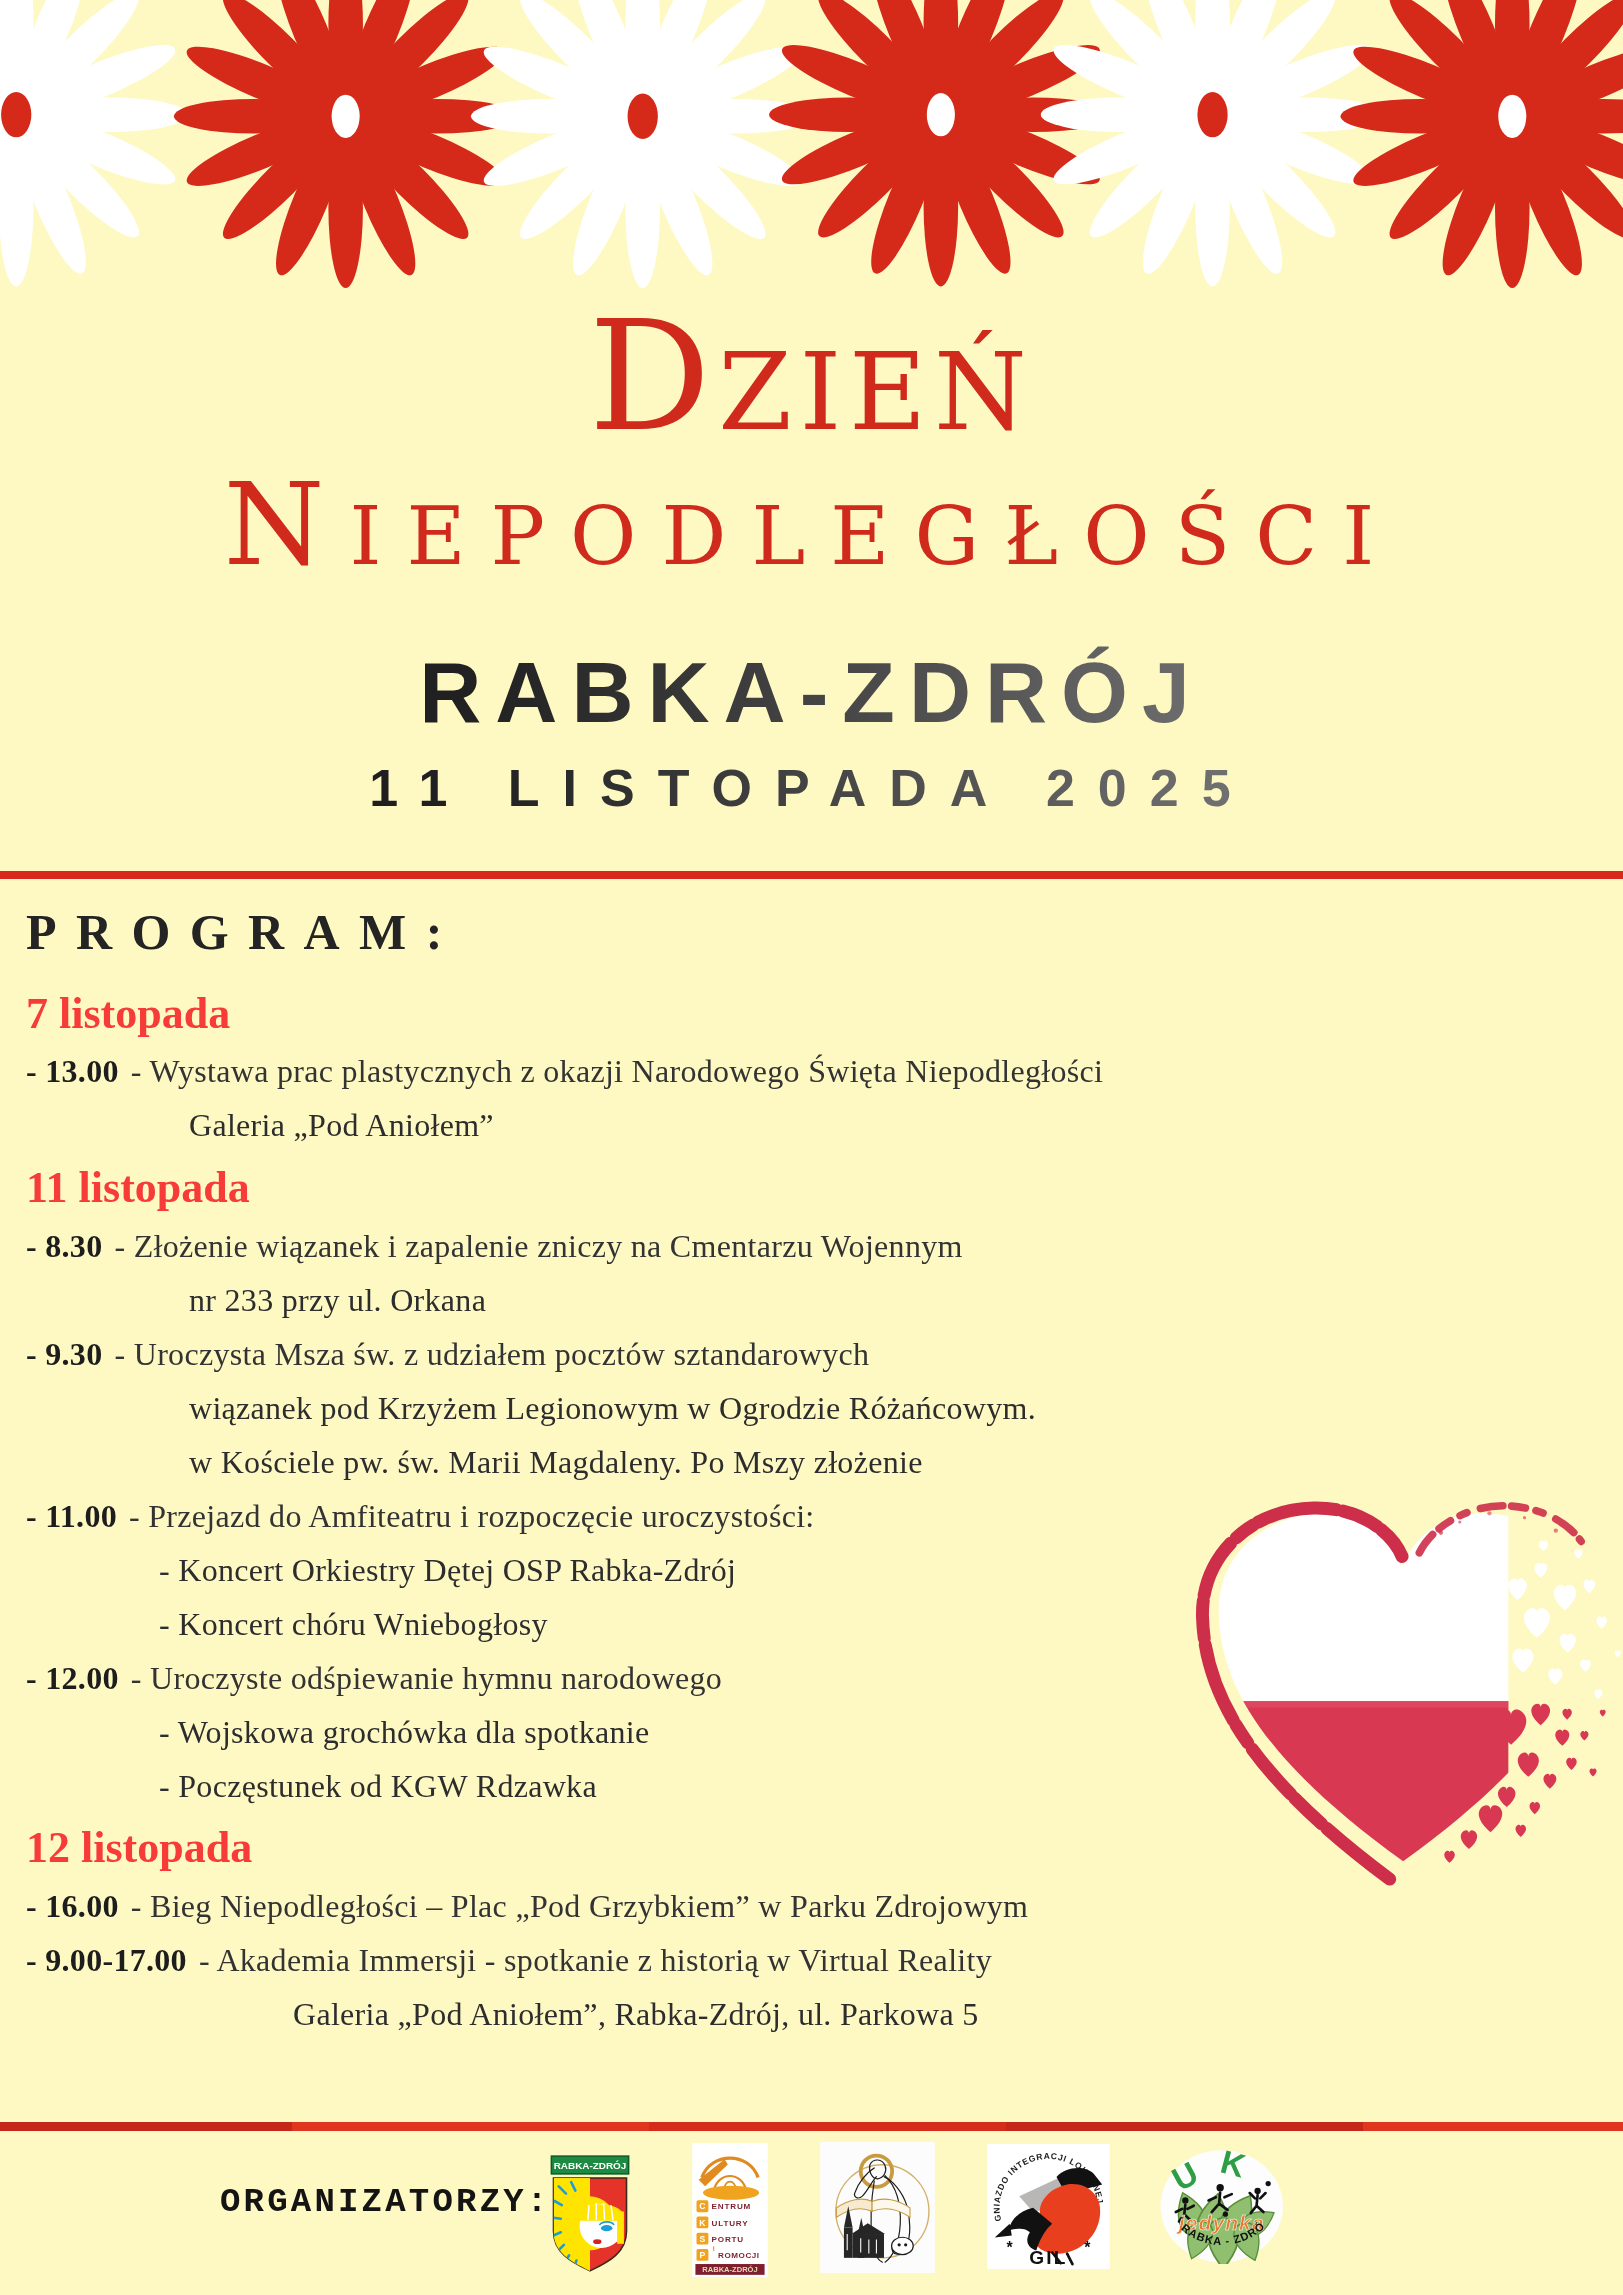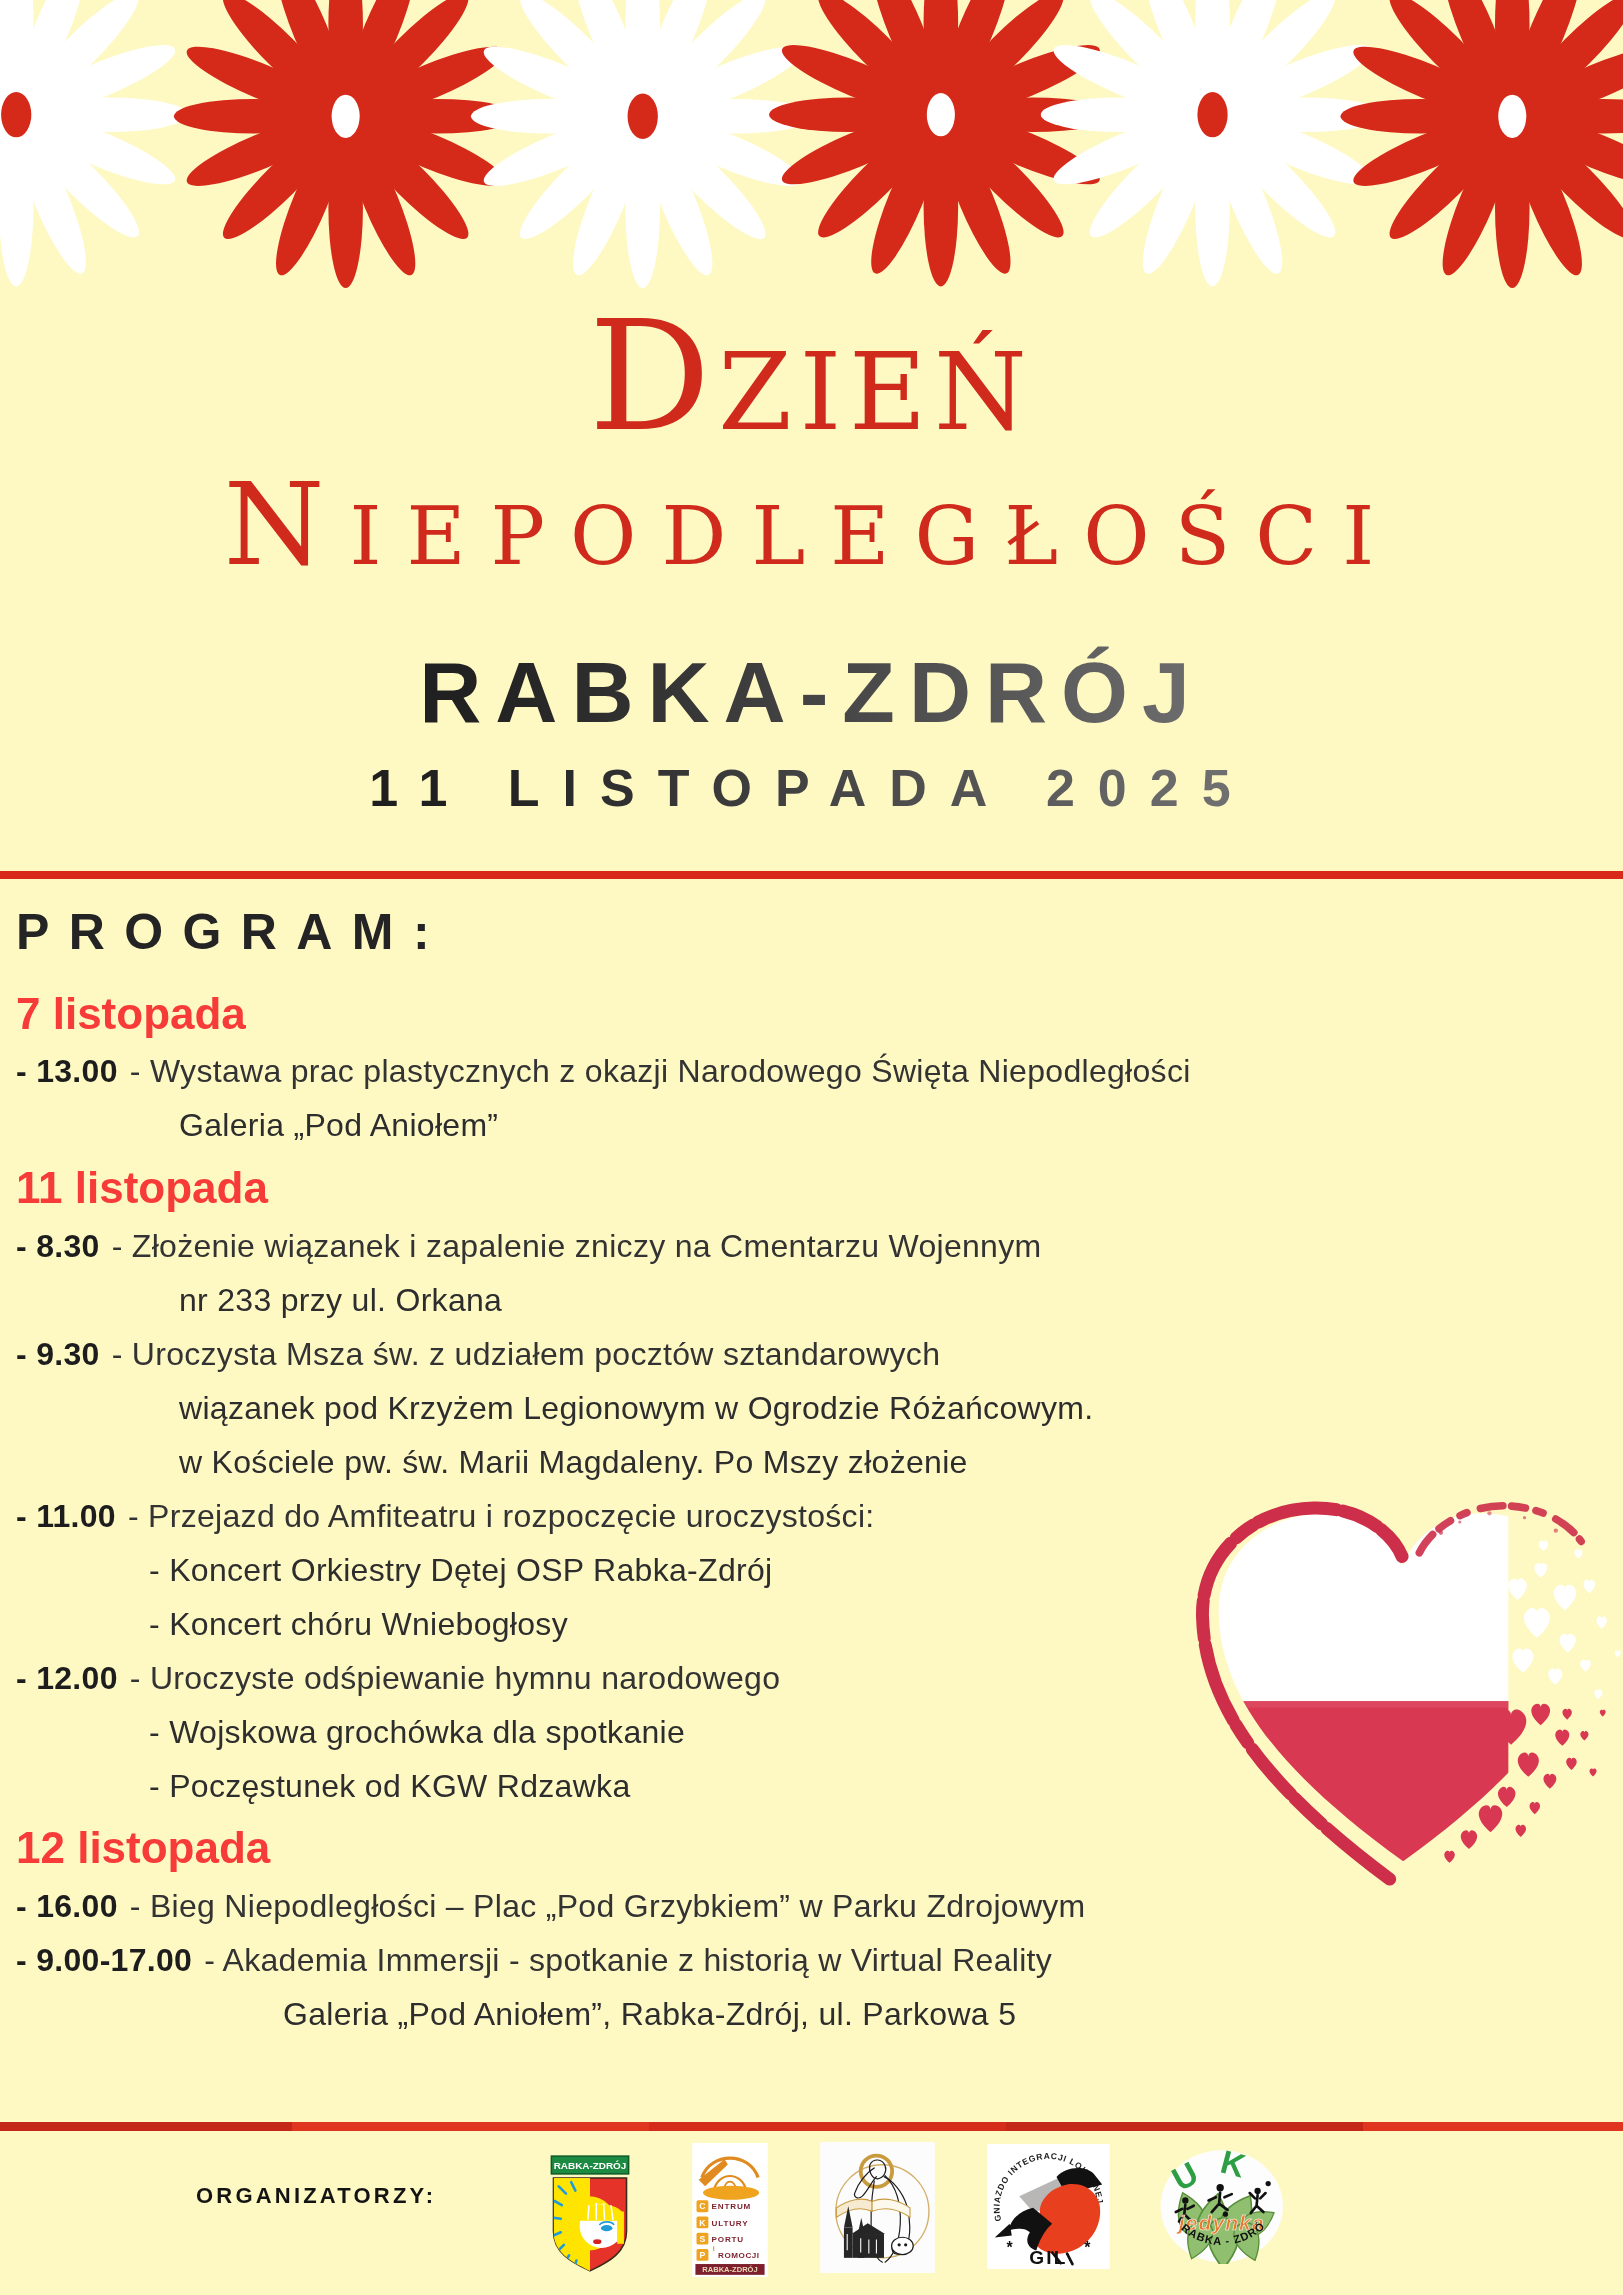--- a/index.html
+++ b/index.html
@@ -21,37 +21,37 @@
   .city{top:644px;font-size:86px;line-height:96px;letter-spacing:14px;}
   .dateline{top:757px;font-size:52px;line-height:63px;letter-spacing:23px;}
 
   .rule{position:absolute;left:0;width:100%;height:8px;background:#d8291a;}
   .rule-top{top:871px;}
   .rule-bottom{top:2122px;height:9.2px;
      background:linear-gradient(90deg,#c42717 0%,#c42717 18%,#e0351f 18%,#e0351f 40%,
                 #d52b1a 40%,#d52b1a 62%,#c42717 62%,#c42717 84%,#e0351f 84%,#e0351f 100%);}
 
   
-  .program{position:absolute;left:16px;top:903px;width:1561px;color:#2d2d2d;}
+  .program{position:absolute;left:26px;top:903px;width:1561px;color:#2d2d2d;font-family:Liberation Serif, serif;}
   .program-heading{font-size:50px;font-weight:bold;letter-spacing:19.4px;color:#242424;
                    line-height:59px;margin-bottom:27px;}
   .pl{font-size:32px;line-height:54px;letter-spacing:0.3px;white-space:nowrap;}
   .pl .t{font-weight:bold;color:#1d1d1d;margin-right:12px;text-align:center;}
   .pl .x{font-weight:normal;color:#333;}
   .pl.date{font-size:44px;font-weight:bold;color:#f63b38;line-height:50px;margin:10.8px 0 5.4px 0;letter-spacing:0;}
   .pl.cont{padding-left:163px;}
   .pl.cont2{padding-left:267px;}
   .pl.sub{padding-left:133px;}
 
   
   .heart{position:absolute;left:1187px;top:1481px;width:435px;height:410px;}
 
   
-  .organizers-label{position:absolute;left:196px;top:2183px;font-size:22px;font-weight:bold;
-                    letter-spacing:3.2px;color:#141414;}
+  .organizers-label{position:absolute;left:220px;top:2183px;font-size:34px;font-weight:bold;
+                    letter-spacing:3.2px;color:#141414;font-family:Liberation Mono, monospace;}
   .logo{position:absolute;}
   .logo-rabka{left:548px;top:2153px;width:84px;height:120px;}
   .logo-cksp{left:692px;top:2143px;width:76px;height:134px;}
   .logo-parish{left:820px;top:2142px;width:115px;height:131px;}
   .logo-gil{left:987px;top:2144px;width:123px;height:125px;}
   .logo-uks{left:1160px;top:2149px;width:124px;height:115px;}
 </style>
 </head>
 <body>
 

